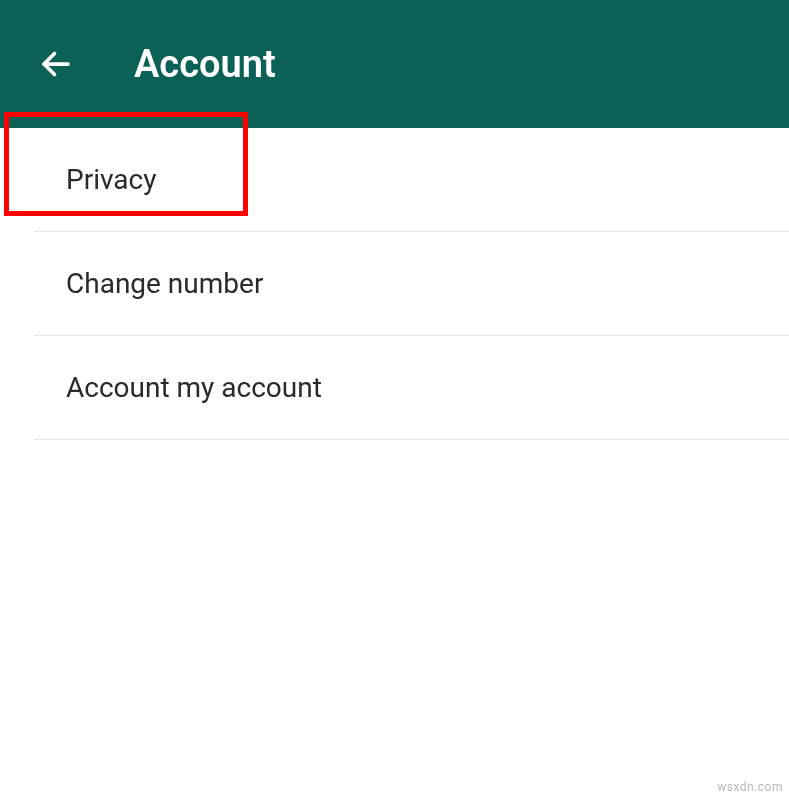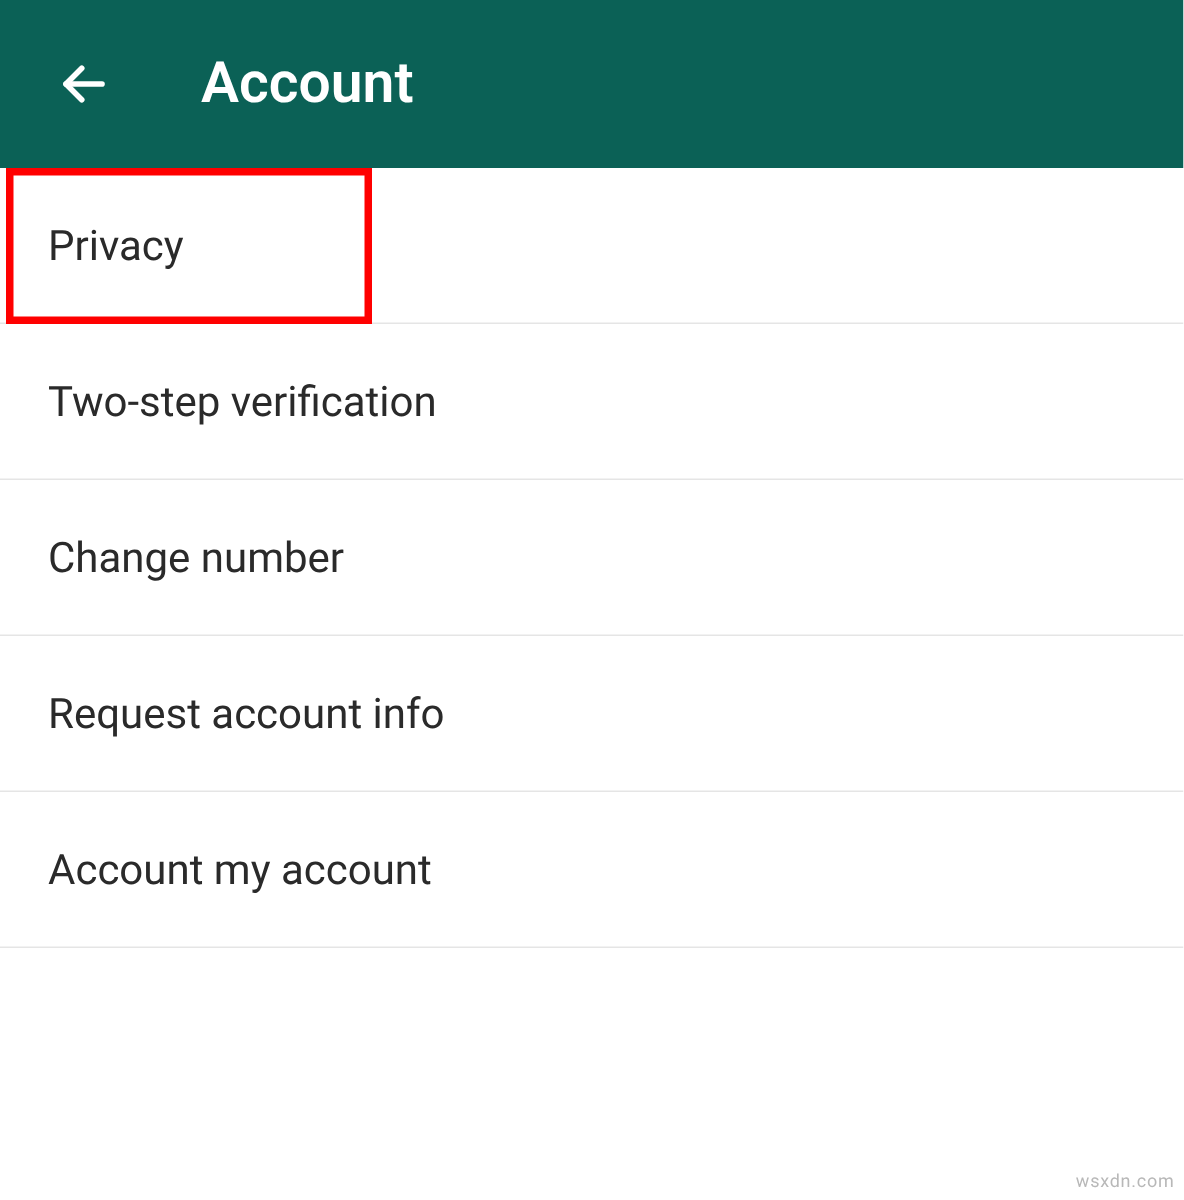--- a/index.html
+++ b/index.html
@@ -9,21 +9,21 @@
     }
     body {
       font-family: -apple-system, BlinkMacSystemFont, "Segoe UI", Roboto, Helvetica, Arial, sans-serif;
       width: 789px;
       height: 800px;
       background: #ffffff;
       position: relative;
     }
     .header {
       background: #0b6156;
-      height: 112px;
+      height: 128px;
       display: flex;
       align-items: center;
       padding-left: 38px;
       gap: 60px;
     }
     .back-icon {
       color: #ffffff;
       display: flex;
       align-items: center;
       justify-content: center;
@@ -33,20 +33,21 @@
       width: 36px;
       height: 36px;
     }
     .header-title {
       color: #ffffff;
       font-size: 38px;
       font-weight: 600;
     }
     .list {
       width: 100%;
+      padding-left: 34px;
     }
     .list-item {
       height: 104px;
       display: flex;
       align-items: center;
       padding-left: 32px;
       border-bottom: 1px solid #e5e5e5;
       cursor: pointer;
       position: relative;
     }
@@ -85,27 +86,21 @@
     </svg>
   </span>
   <span class="header-title">Account</span>
 </div>
 
 <div class="list">
   <div class="list-item">
     <span class="list-item-label">Privacy</span>
   </div>
   <div class="list-item">
-    <span class="list-item-label">Two-step verification</span>
-  </div>
-  <div class="list-item">
     <span class="list-item-label">Change number</span>
-  </div>
-  <div class="list-item">
-    <span class="list-item-label">Request account info</span>
   </div>
   <div class="list-item">
     <span class="list-item-label">Account my account</span>
   </div>
 </div>
 
 <div class="highlight-box"></div>
 
 <div class="watermark">wsxdn.com</div>
 

